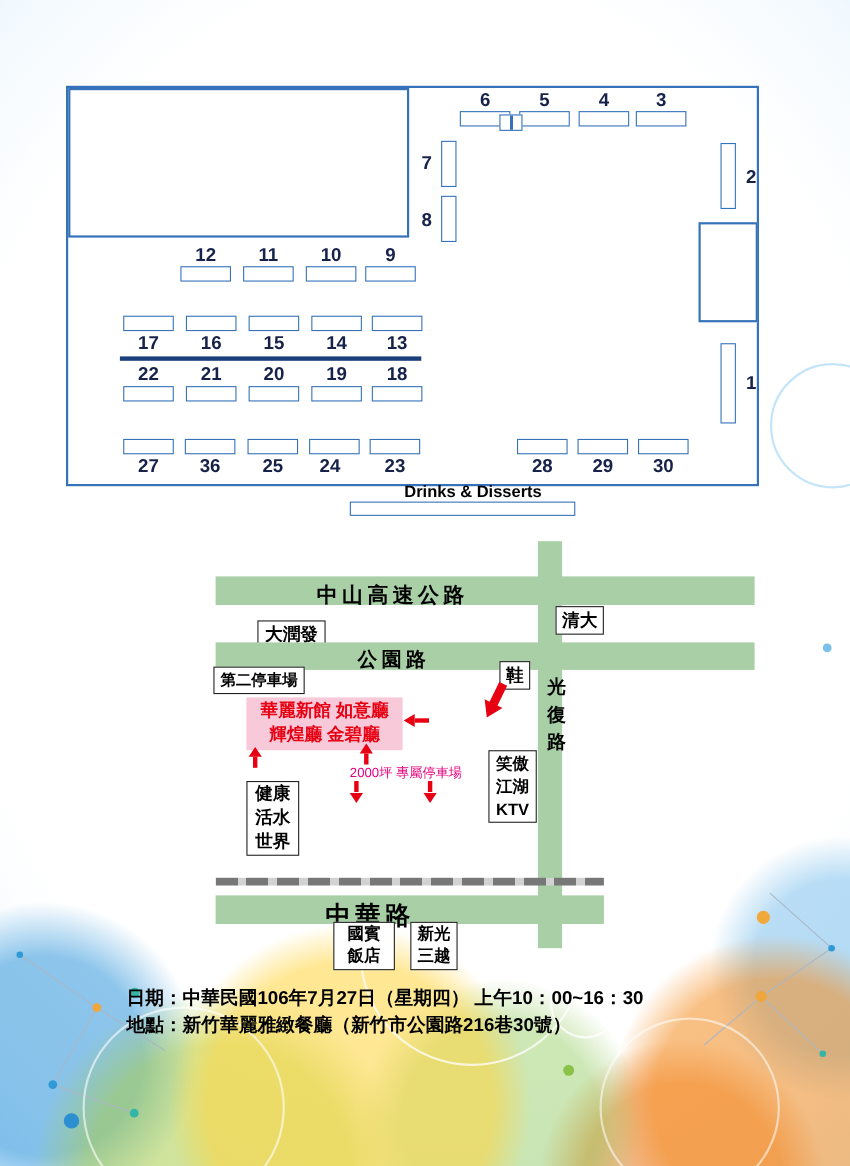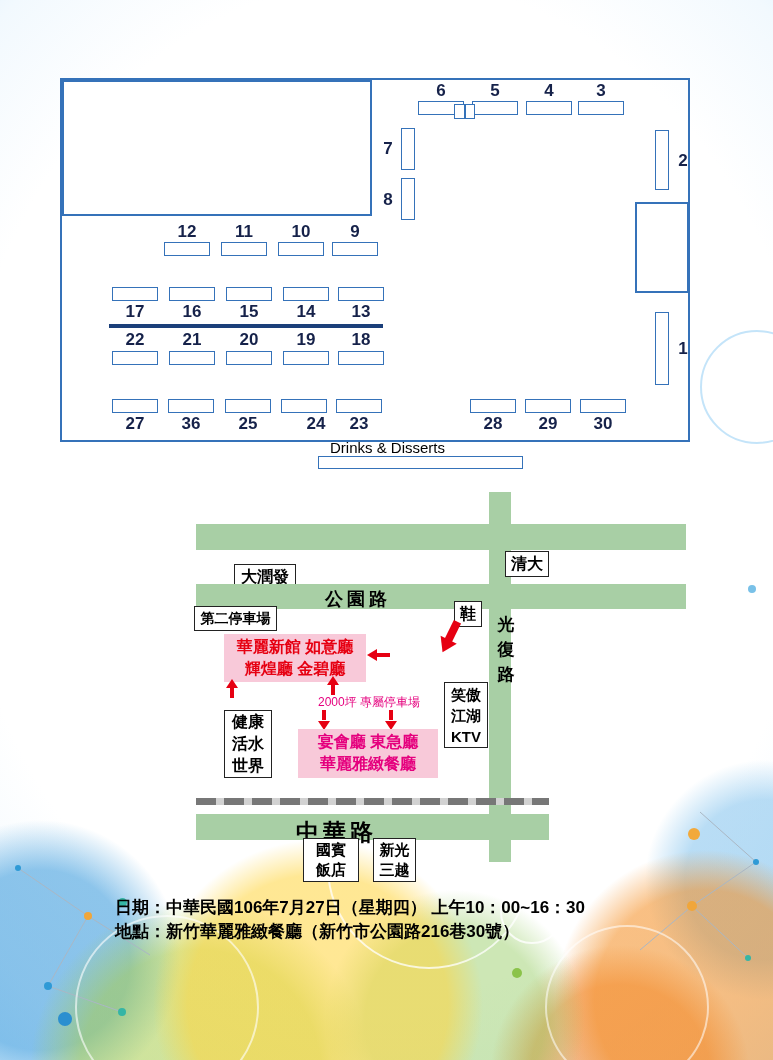--- a/index.html
+++ b/index.html
@@ -29,21 +29,21 @@
   .room{position:absolute;background:rgba(255,255,255,.9);border:2px solid #3572b9;box-sizing:border-box;}
   .bx{position:absolute;background:#fff;border:1.5px solid #3572b9;box-sizing:border-box;}
   .h{width:46px;height:14px;}
   .v{width:14px;height:42px;}
   .bn{position:absolute;width:46px;text-align:center;font-weight:700;font-size:17px;line-height:1;color:#16224a;}
   .bnv{width:20px;}
   .divider{position:absolute;background:#1b3f7a;}
   .notch{position:absolute;width:21px;height:15px;background:
      linear-gradient(to right, transparent 45%, #3572b9 45% 58%, transparent 58%) #fff;
      border:1.5px solid #3572b9;box-sizing:border-box;}
-  .drinks-label{position:absolute;font-weight:400;font-size:15px;color:#000;}
+  .drinks-label{position:absolute;text-align:center;font-weight:700;font-size:15px;color:#000;}
   .drinks-bar{position:absolute;background:#fff;border:1.5px solid #3572b9;box-sizing:border-box;}
 
   
   .road{position:absolute;background:#a8cfa5;}
   .road-label{position:absolute;font-weight:700;font-size:19px;color:#000;text-align:center;letter-spacing:4px;white-space:nowrap;}
   .mbox{position:absolute;background:#fff;border:1.5px solid #222;box-sizing:border-box;color:#000;
         font-weight:700;font-size:15px;display:flex;align-items:center;justify-content:center;text-align:center;}
   .mbox.col{flex-direction:column;line-height:21px;}
   .pink{position:absolute;background:#f8c9d9;text-align:center;font-weight:700;font-size:16px;line-height:22px;padding-top:2px;box-sizing:border-box;}
   .vtext{position:absolute;width:32px;font-weight:700;font-size:17px;line-height:25px;text-align:center;word-break:break-all;color:#000;}
@@ -167,36 +167,37 @@
     <div class="bx h" style="left:276px;top:271px"></div>
 
     <div class="bx h" style="left:50px;top:319px"></div>
     <div class="bx h" style="left:106px;top:319px"></div>
     <div class="bx h" style="left:163px;top:319px"></div>
     <div class="bx h" style="left:219px;top:319px"></div>
     <div class="bx h" style="left:274px;top:319px"></div>
     <div class="bn" style="left:50px;top:335px">27</div>
     <div class="bn" style="left:106px;top:335px">36</div>
     <div class="bn" style="left:163px;top:335px">25</div>
-    <div class="bn" style="left:231px;top:335px">24</div>
+    <div class="bn" style="left:215px;top:335px">24</div>
     <div class="bn" style="left:274px;top:335px">23</div>
 
     <div class="bx h" style="left:408px;top:319px"></div>
     <div class="bx h" style="left:463px;top:319px"></div>
     <div class="bx h" style="left:518px;top:319px"></div>
     <div class="bn" style="left:408px;top:335px">28</div>
     <div class="bn" style="left:463px;top:335px">29</div>
     <div class="bn" style="left:518px;top:335px">30</div>
   </div>
 
   <div class="drinks-label" style="left:330px;top:439px;width:200px">Drinks &amp; Disserts</div>
   <div class="drinks-bar" style="left:318px;top:456px;width:205px;height:13px"></div>
 
   <div class="road" style="left:489px;top:492px;width:22px;height:370px"></div>
   <div class="road" style="left:196px;top:524px;width:490px;height:26px"></div>
+  <div class="road-label" style="left:262px;top:528px;width:190px">中山高速公路</div>
 
   <div class="mbox" style="left:505px;top:551px;width:44px;height:26px;font-size:16px">清大</div>
   <div class="mbox" style="left:234px;top:564px;width:62px;height:26px;font-size:16px">大潤發</div>
 
   <div class="road" style="left:196px;top:584px;width:490px;height:25px"></div>
   <div class="road-label" style="left:318px;top:587px;width:80px;font-size:18px">公園路</div>
 
   <div class="mbox" style="left:194px;top:606px;width:83px;height:25px;font-size:14px">第二停車場</div>
   <div class="mbox" style="left:454px;top:601px;width:28px;height:26px;font-size:16px">鞋</div>
 
@@ -221,24 +222,20 @@
   </div>
   <div class="mbox col" style="left:224px;top:710px;width:48px;height:68px;font-size:16px;line-height:22px">
     <div>健康</div>
     <div>活水</div>
     <div>世界</div>
   </div>
 
   <div class="arr arr-down" style="left:318px;top:710px"></div>
   <div class="arr arr-down" style="left:385px;top:710px"></div>
 
-  <div class="pink" style="left:298px;top:729px;width:140px;height:49px;color:#e5007e">
-    <div>宴會廳 東急廳</div>
-    <div>華麗雅緻餐廳</div>
-  </div>
 
   <div class="rail" style="left:196px;top:798px;width:353px"></div>
 
   <div class="road" style="left:196px;top:814px;width:353px;height:26px"></div>
   <div class="road-label" style="left:296px;top:817px;width:80px;font-size:23px">中華路</div>
 
   <div class="mbox col" style="left:303px;top:838px;width:56px;height:44px;line-height:20px">
     <div>國賓</div>
     <div>飯店</div>
   </div>

